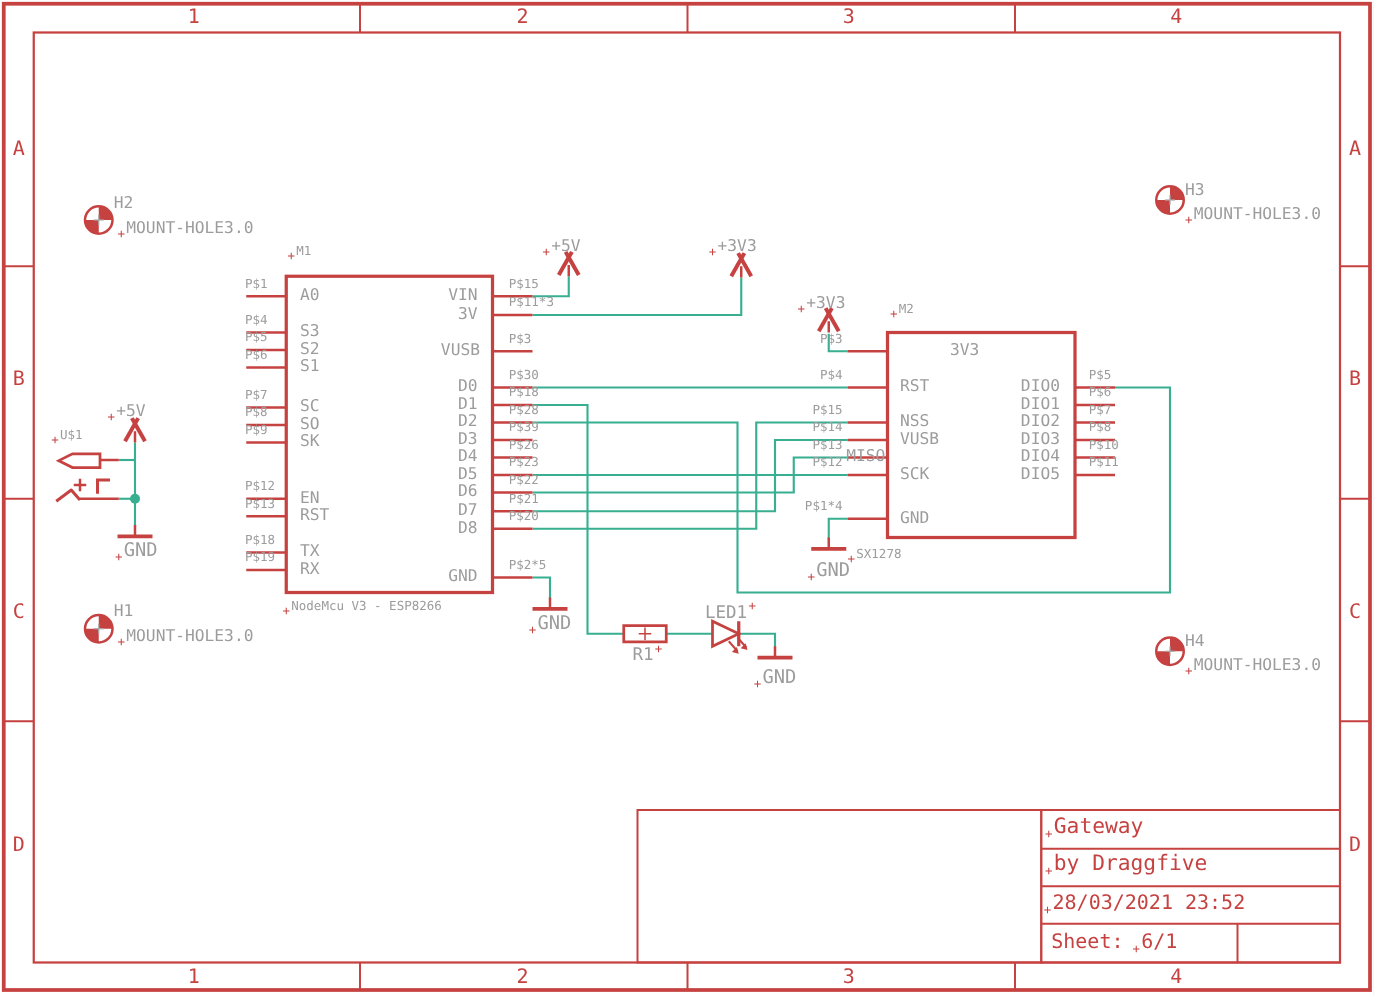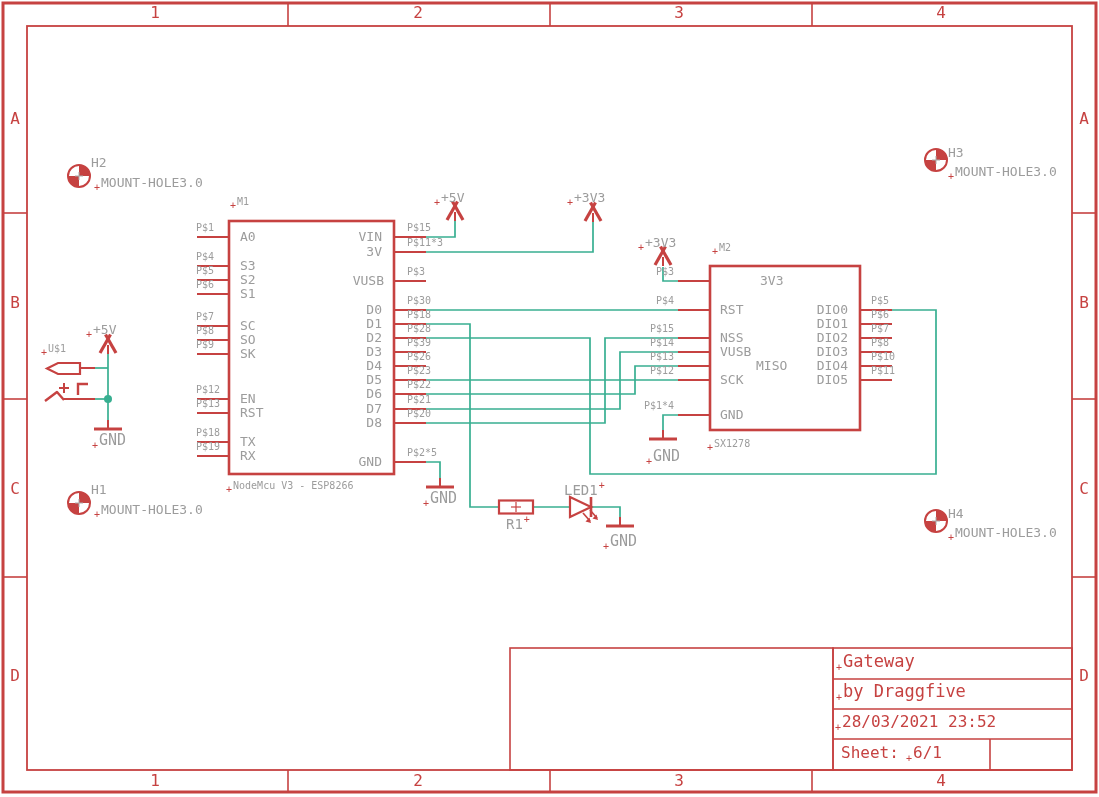--- a/index.html
+++ b/index.html
@@ -323,35 +323,35 @@
   <div class="lbl s13 ra" style="left:322px;top:331px;width:60px">D2</div>
   <div class="lbl s13 ra" style="left:322px;top:345px;width:60px">D3</div>
   <div class="lbl s13 ra" style="left:322px;top:359px;width:60px">D4</div>
   <div class="lbl s13 ra" style="left:322px;top:373px;width:60px">D5</div>
   <div class="lbl s13 ra" style="left:322px;top:387px;width:60px">D6</div>
   <div class="lbl s13 ra" style="left:322px;top:402px;width:60px">D7</div>
   <div class="lbl s13 ra" style="left:322px;top:416px;width:60px">D8</div>
   <div class="lbl s13 ra" style="left:322px;top:455px;width:60px">GND</div>
 
   <div class="lbl s12 xb" style="left:712px;top:243px">M2</div>
-  <div class="lbl s12 xb" style="left:707px;top:439px">SX1278</div>
+  <div class="lbl s12 xb" style="left:678px;top:439px">SX1278</div>
 
   <div class="lbl s12 ra" style="left:628px;top:267px;width:46px">P$3</div>
   <div class="lbl s12 ra" style="left:628px;top:296px;width:46px">P$4</div>
   <div class="lbl s12 ra" style="left:628px;top:324px;width:46px">P$15</div>
   <div class="lbl s12 ra" style="left:628px;top:338px;width:46px">P$14</div>
   <div class="lbl s12 ra" style="left:628px;top:352px;width:46px">P$13</div>
   <div class="lbl s12 ra" style="left:628px;top:366px;width:46px">P$12</div>
   <div class="lbl s12 ra" style="left:628px;top:401px;width:46px">P$1*4</div>
 
   <div class="lbl s13" style="left:760px;top:274px">3V3</div>
   <div class="lbl s13" style="left:720px;top:303px">RST</div>
   <div class="lbl s13" style="left:720px;top:331px">NSS</div>
   <div class="lbl s13" style="left:720px;top:345px">VUSB</div>
-  <div class="lbl s13" style="left:756px;top:359px">MISO</div>
+  <div class="lbl s13" style="left:677px;top:359px">MISO</div>
   <div class="lbl s13" style="left:720px;top:373px">SCK</div>
   <div class="lbl s13" style="left:720px;top:408px">GND</div>
 
   <div class="lbl s12" style="left:871px;top:296px">P$5</div>
   <div class="lbl s12" style="left:871px;top:310px">P$6</div>
   <div class="lbl s12" style="left:871px;top:324px">P$7</div>
   <div class="lbl s12" style="left:871px;top:338px">P$8</div>
   <div class="lbl s12" style="left:871px;top:352px">P$10</div>
   <div class="lbl s12" style="left:871px;top:366px">P$11</div>
 

